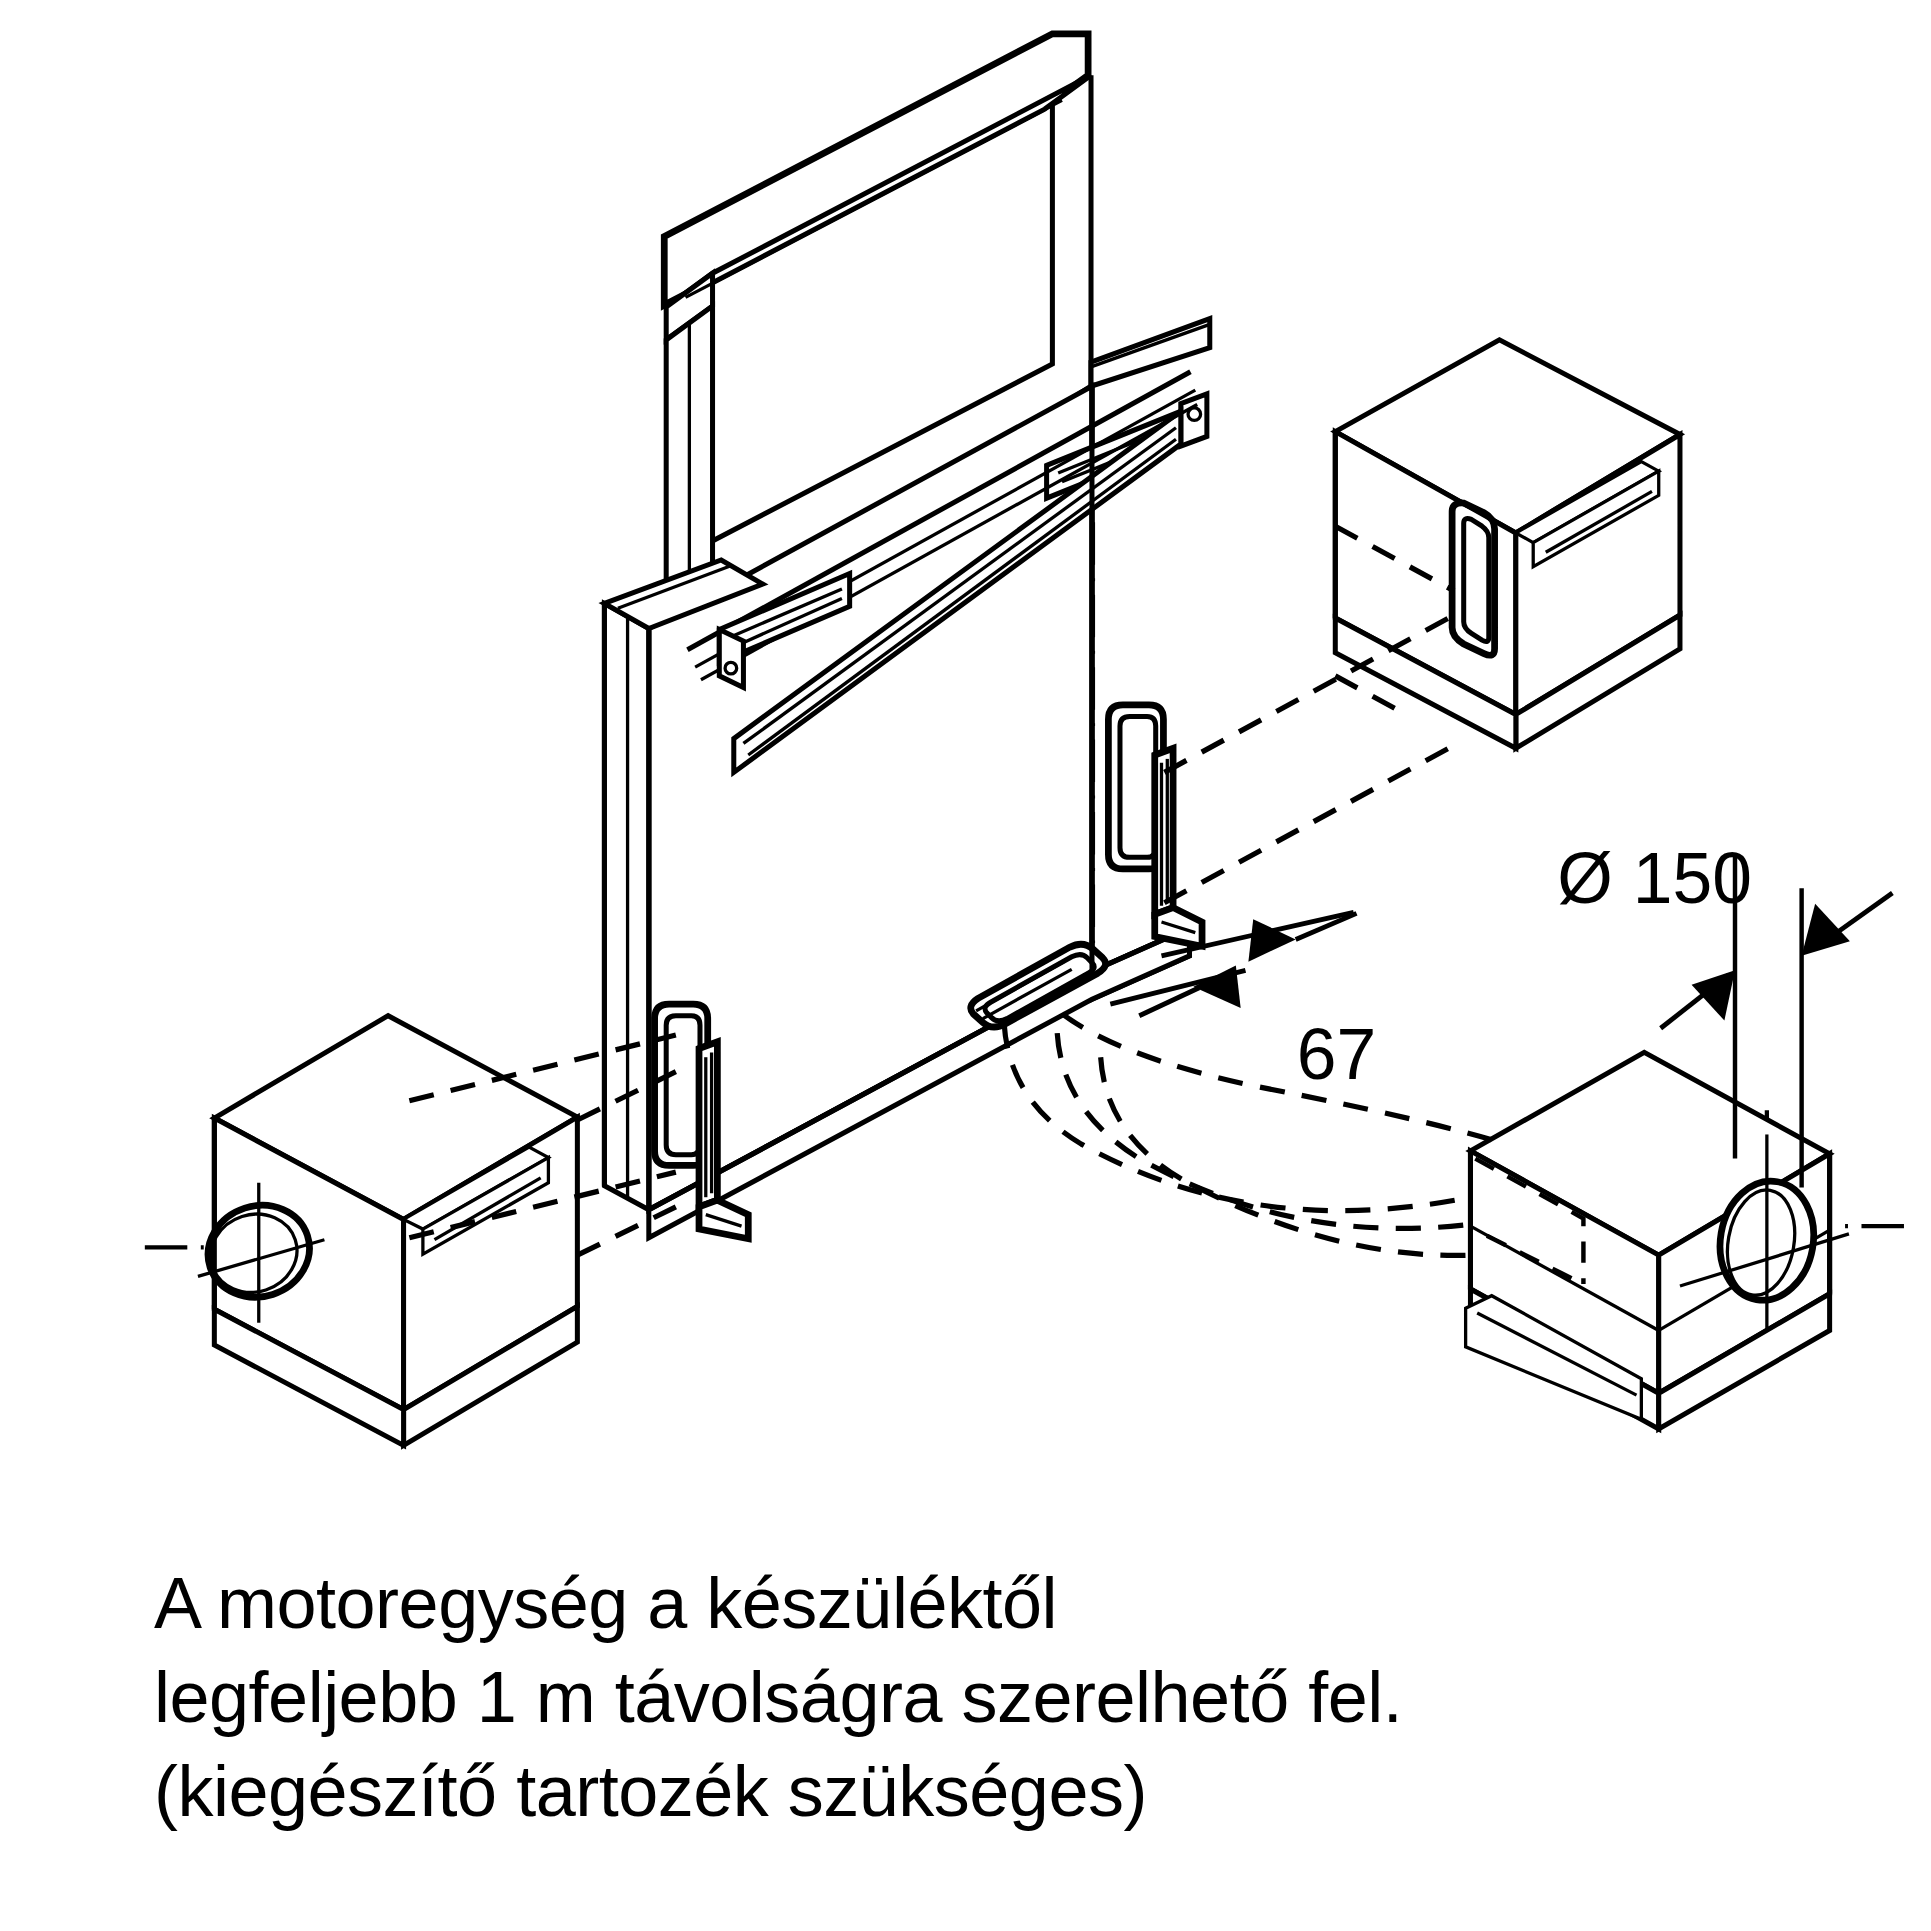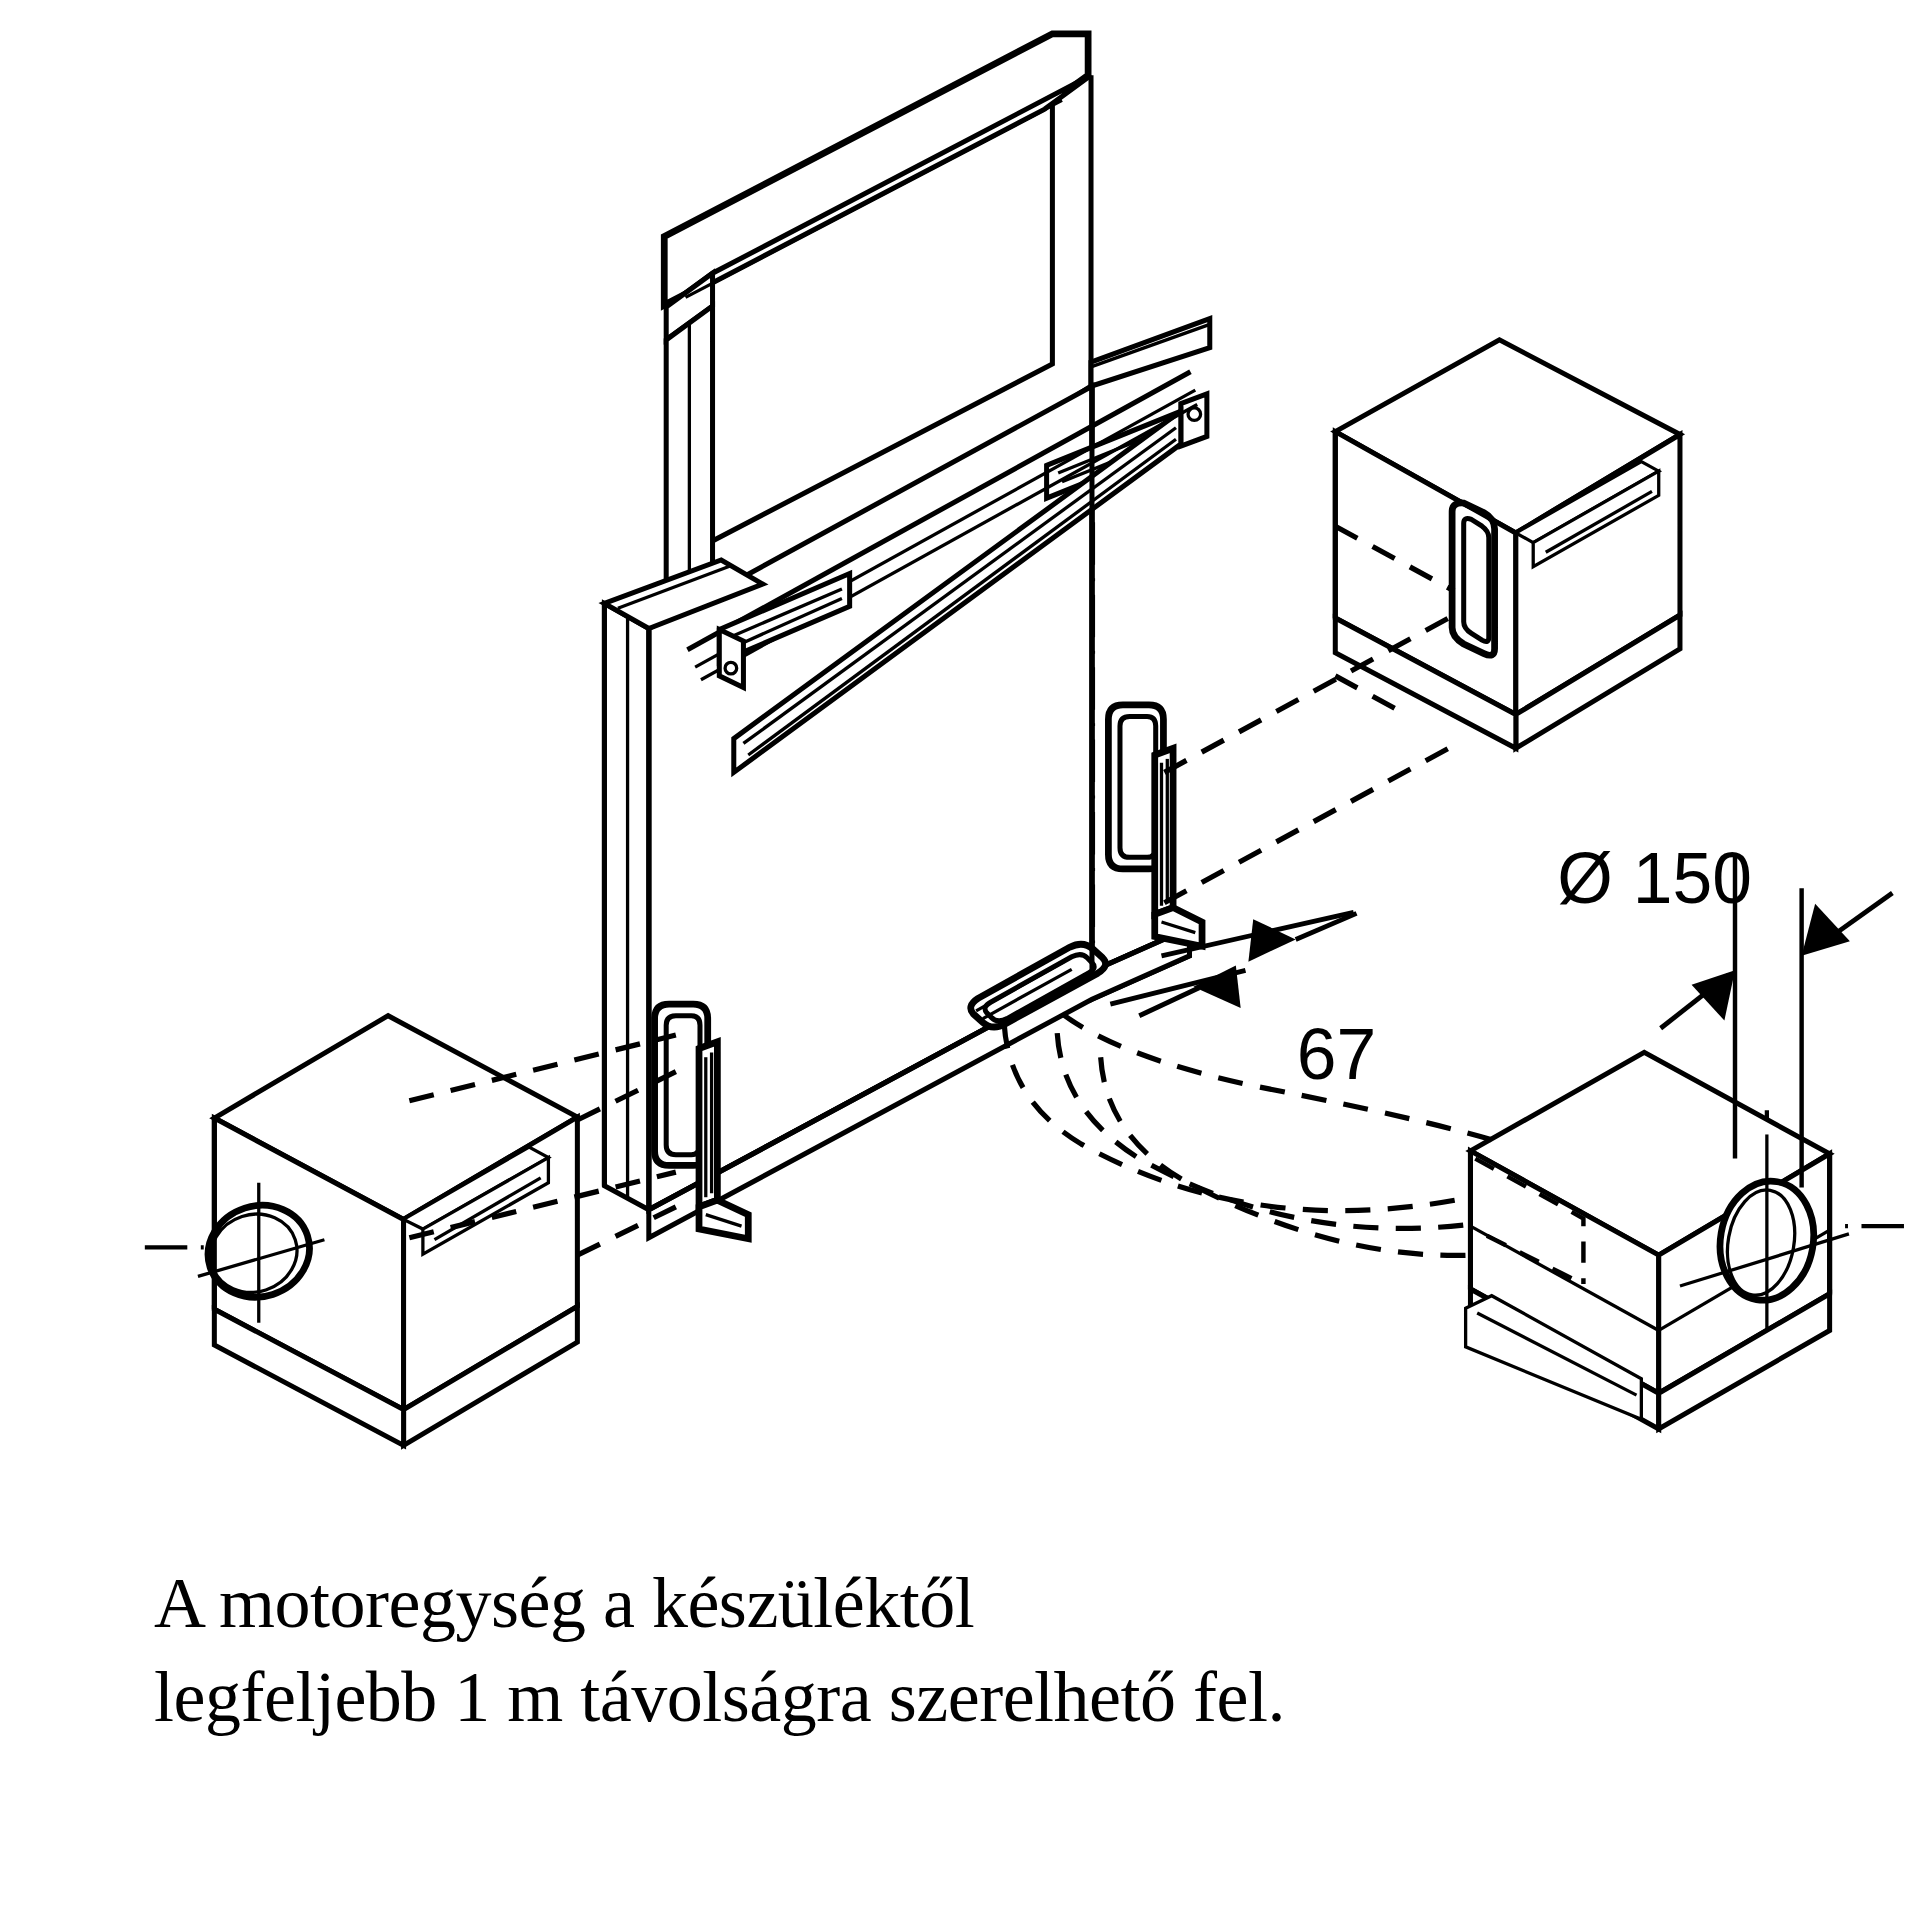--- a/index.html
+++ b/index.html
@@ -30,21 +30,21 @@
     height: 1931px;
     display: block;
   }
   .caption-block {
     position: absolute;
     left: 154px;
     top: 1556px;
     width: 1661px;
   }
   .caption-line {
-    font-family: Liberation Serif, serif;
+    font-family: Liberation Sans, sans-serif;
     font-size: 72px;
     line-height: 94px;
     font-weight: 400;
     color: #000000;
     white-space: pre;
     letter-spacing: -0.5px;
   }
   
   .ol   { fill: none; stroke: #000; stroke-width: 5.2; stroke-linejoin: miter; stroke-linecap: butt; }
   .olth { fill: none; stroke: #000; stroke-width: 3.4; stroke-linejoin: miter; stroke-linecap: butt; }
@@ -332,16 +332,17 @@
       <path class="blk" d="M1866 990 L1916 975 L1880 936 Z"></path>
 
       <text class="dimtext" x="1613" y="935">Ø 150</text>
     </g>
 
   </svg>
 
   <div class="caption-block">
     <div class="caption-line">A motoregység a készüléktől</div>
     <div class="caption-line">legfeljebb 1 m távolságra szerelhető fel.</div>
+    <div class="caption-line">(kiegészítő tartozék szükséges)</div>
   </div>
 
 </div>
 
 
 </body></html>

